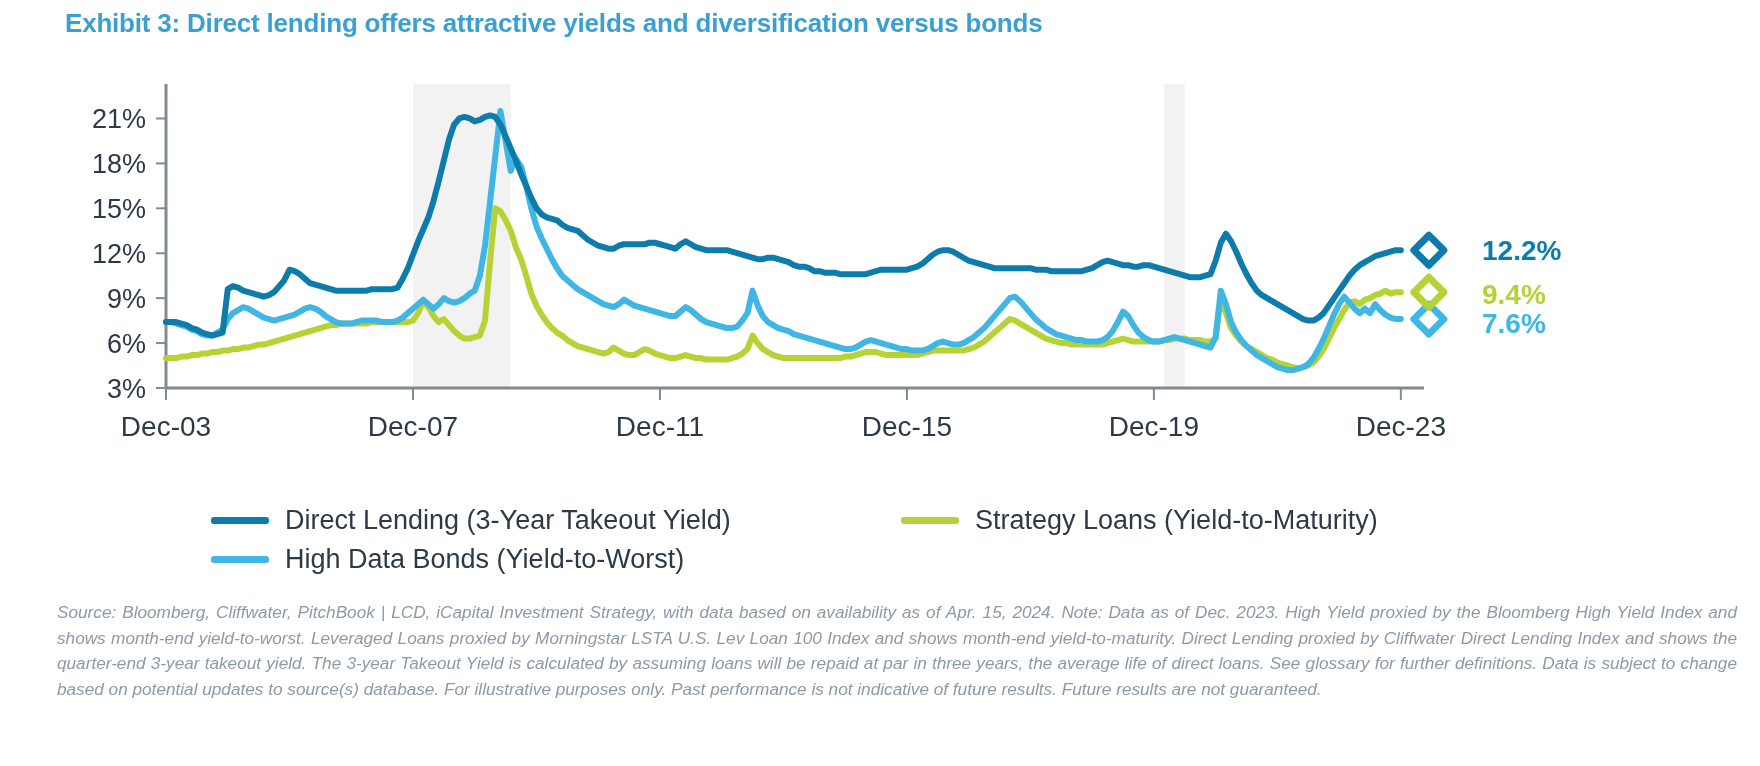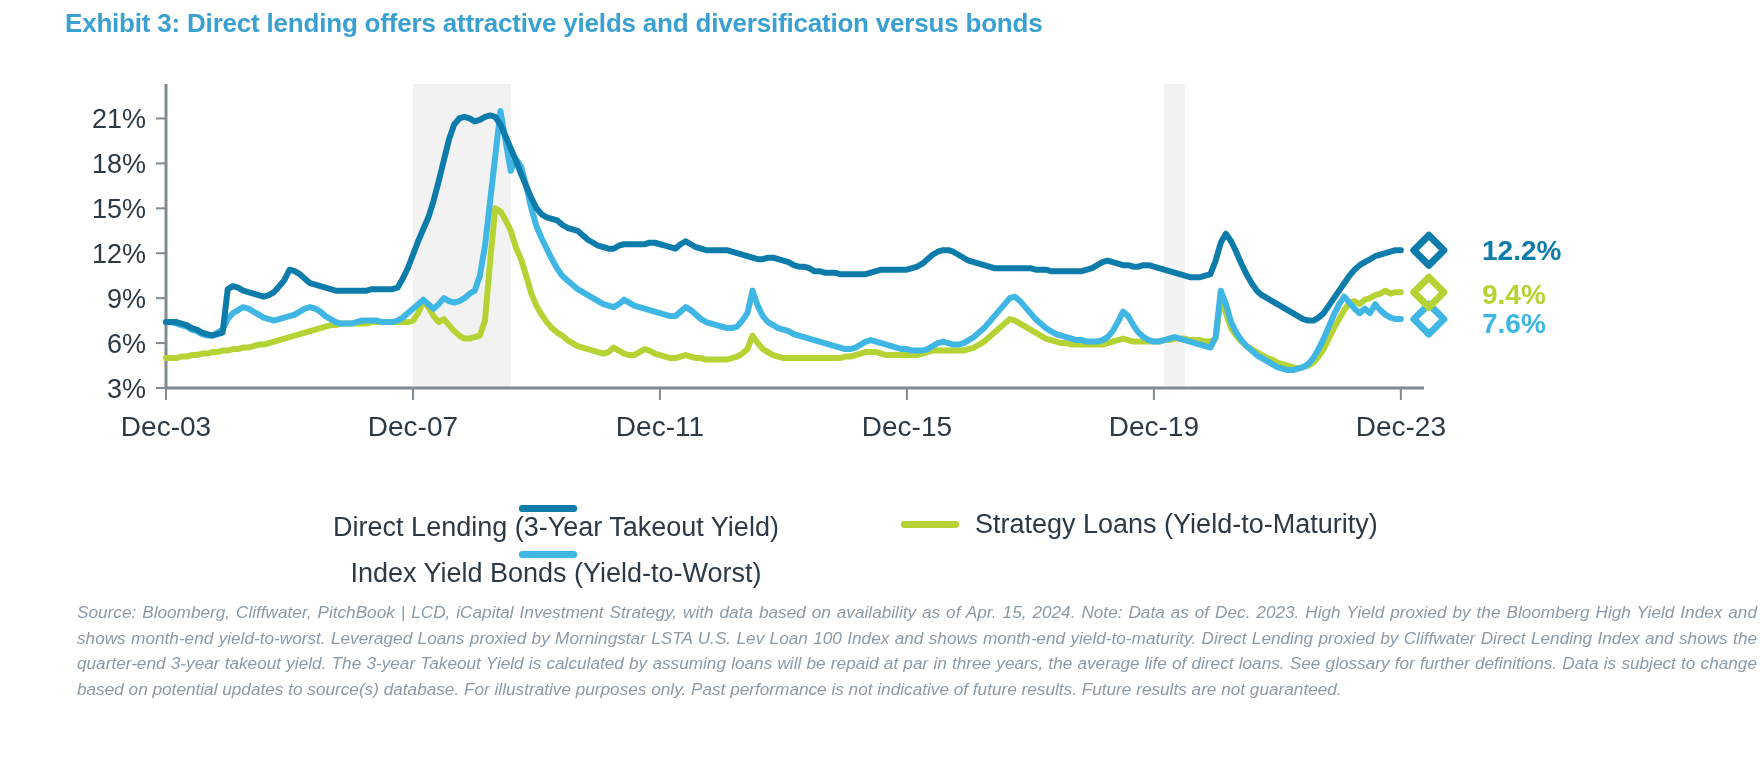--- a/index.html
+++ b/index.html
@@ -22,26 +22,26 @@
   svg.plot{display:block;}
 
   .ytick{font-size:27px;fill:#2d3a45;font-family:"Liberation Sans",sans-serif;text-anchor:end;}
   .xtick{font-size:28px;fill:#2d3a45;font-family:"Liberation Sans",sans-serif;text-anchor:middle;}
 
   .endlabel{font-size:28px;font-weight:bold;font-family:"Liberation Sans",sans-serif;}
 
   .legend{position:absolute;left:190px;top:505px;width:1400px;}
   .legend-row{display:flex;align-items:center;margin-bottom:8px;}
   .legend-item{display:flex;align-items:center;}
-  .legend-item.col1{width:690px;flex-direction:column;}
+  .legend-item.col1{width:690px;}
   .legend-swatch{width:58px;height:7px;border-radius:3px;margin-right:16px;flex:0 0 auto;}
   .legend-text{font-size:27px;color:#2d3a45;white-space:nowrap;}
 
   .footnote{
-    position:absolute;left:56px;top:600px;width:1680px;
+    position:absolute;left:36px;top:600px;width:1680px;
     font-size:17.2px;line-height:25.5px;
     font-style:italic;color:#8c9aa6;
     text-align:justify;
   }
 </style>
 </head>
 <body>
 
 <div id="root">
 
@@ -98,20 +98,20 @@
         <span class="legend-text">Direct Lending (3-Year Takeout Yield)</span>
       </div>
       <div class="legend-item">
         <span class="legend-swatch" style="background:#B5D334"></span>
         <span class="legend-text">Strategy Loans (Yield-to-Maturity)</span>
       </div>
     </div>
     <div class="legend-row">
       <div class="legend-item col1">
         <span class="legend-swatch" style="background:#40B6E5"></span>
-        <span class="legend-text">Index Yield Bonds (Yield-to-Worst)</span>
+        <span class="legend-text">High Data Bonds (Yield-to-Worst)</span>
       </div>
     </div>
   </div>
 
   <div class="footnote">Source: Bloomberg, Cliffwater, PitchBook | LCD, iCapital Investment Strategy, with data based on availability as of Apr. 15, 2024. Note: Data as of Dec. 2023. High Yield proxied by the Bloomberg High Yield Index and shows month-end yield-to-worst. Leveraged Loans proxied by Morningstar LSTA U.S. Lev Loan 100 Index and shows month-end yield-to-maturity. Direct Lending proxied by Cliffwater Direct Lending Index and shows the quarter-end 3-year takeout yield. The 3-year Takeout Yield is calculated by assuming loans will be repaid at par in three years, the average life of direct loans. See glossary for further definitions. Data is subject to change based on potential updates to source(s) database. For illustrative purposes only. Past performance is not indicative of future results. Future results are not guaranteed.</div>
 
 </div>
 
 </body></html>

